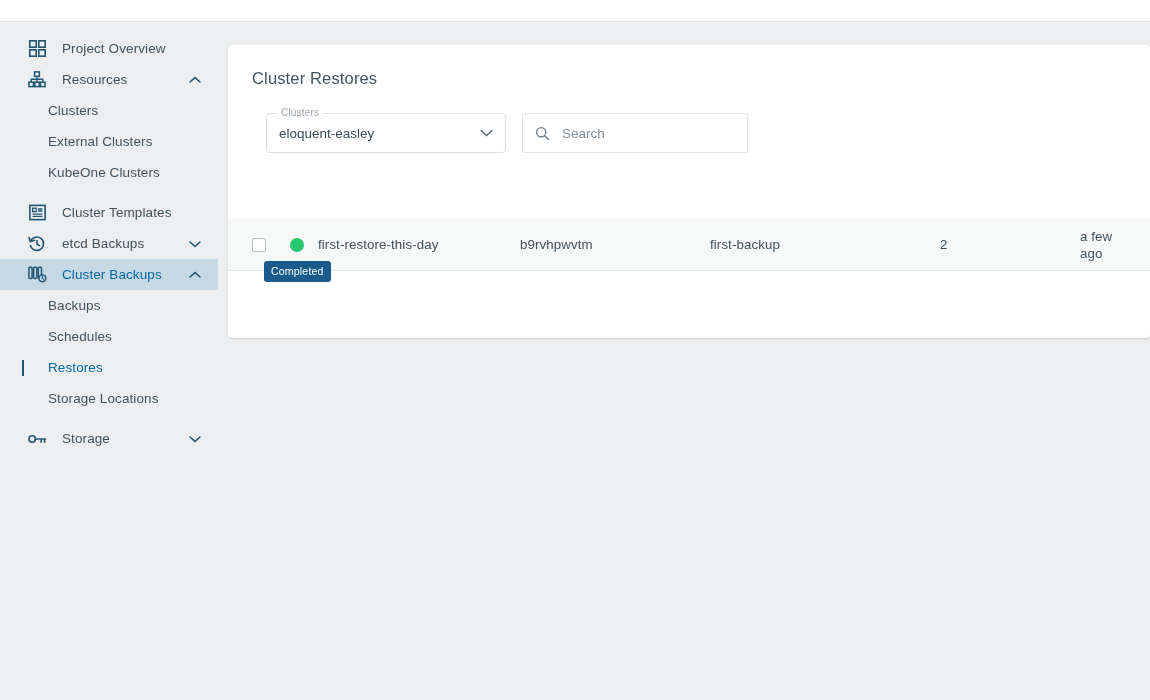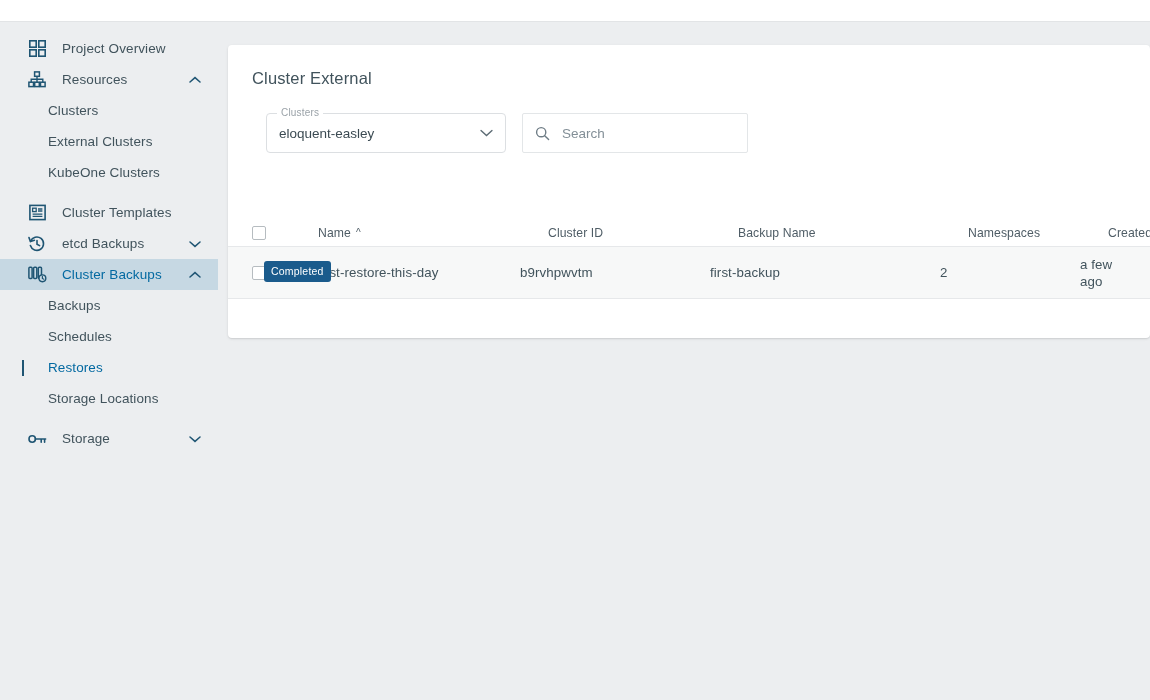--- a/index.html
+++ b/index.html
@@ -397,21 +397,21 @@
         <svg width="12" height="8" viewBox="0 0 12 8">
             <path d="M1 2 L6 6.4 L11 2" fill="none" stroke="#1f5573" stroke-width="1.5" stroke-linecap="round"></path>
           </svg>
       </span>
     </div>
 
   </nav>
 
   <section class="card">
 
-    <div class="card-title">Cluster External</div>
+    <div class="card-title">Cluster Restores</div>
 
     <div class="field-select">
       <span class="field-notch">Clusters</span>
       <span class="field-value">eloquent-easley</span>
       <span class="field-arrow">
         <svg width="13" height="8" viewBox="0 0 13 8">
             <path d="M1 1.6 L6.5 6.6 L12 1.6" fill="none" stroke="#5c6b74" stroke-width="1.4" stroke-linecap="round"></path>
           </svg>
       </span>
     </div>
@@ -421,32 +421,20 @@
         <svg width="15" height="15" viewBox="0 0 15 15">
           <circle cx="6.2" cy="6.2" r="4.6" fill="none" stroke="#6e7c85" stroke-width="1.4"></circle>
           <path d="M9.7 9.7 L13.6 13.6" stroke="#6e7c85" stroke-width="1.4" stroke-linecap="round"></path>
         </svg>
       </span>
       <input type="text" value="" placeholder="Search" style="">
     </div>
 
     <div class="tbl">
 
-      <div class="trow thead">
-        <div class="c-check">
-          <span class="chk"></span>
-        </div>
-        <div class="cell c-name">
-          <span>Name</span><span class="sort-caret">^</span>
-        </div>
-        <div class="cell c-cid">Cluster ID</div>
-        <div class="cell c-bname">Backup Name</div>
-        <div class="cell c-ns">Namespaces</div>
-        <div class="cell c-created">Created</div>
-      </div>
 
       <div class="trow tbody-row">
         <div class="c-check">
           <span class="chk"></span>
         </div>
         <div class="c-dot">
           <span class="dot"></span>
         </div>
         <div class="cell c-name" style="width:202px;min-width:202px">first-restore-this-day</div>
         <div class="cell c-cid">b9rvhpwvtm</div>

